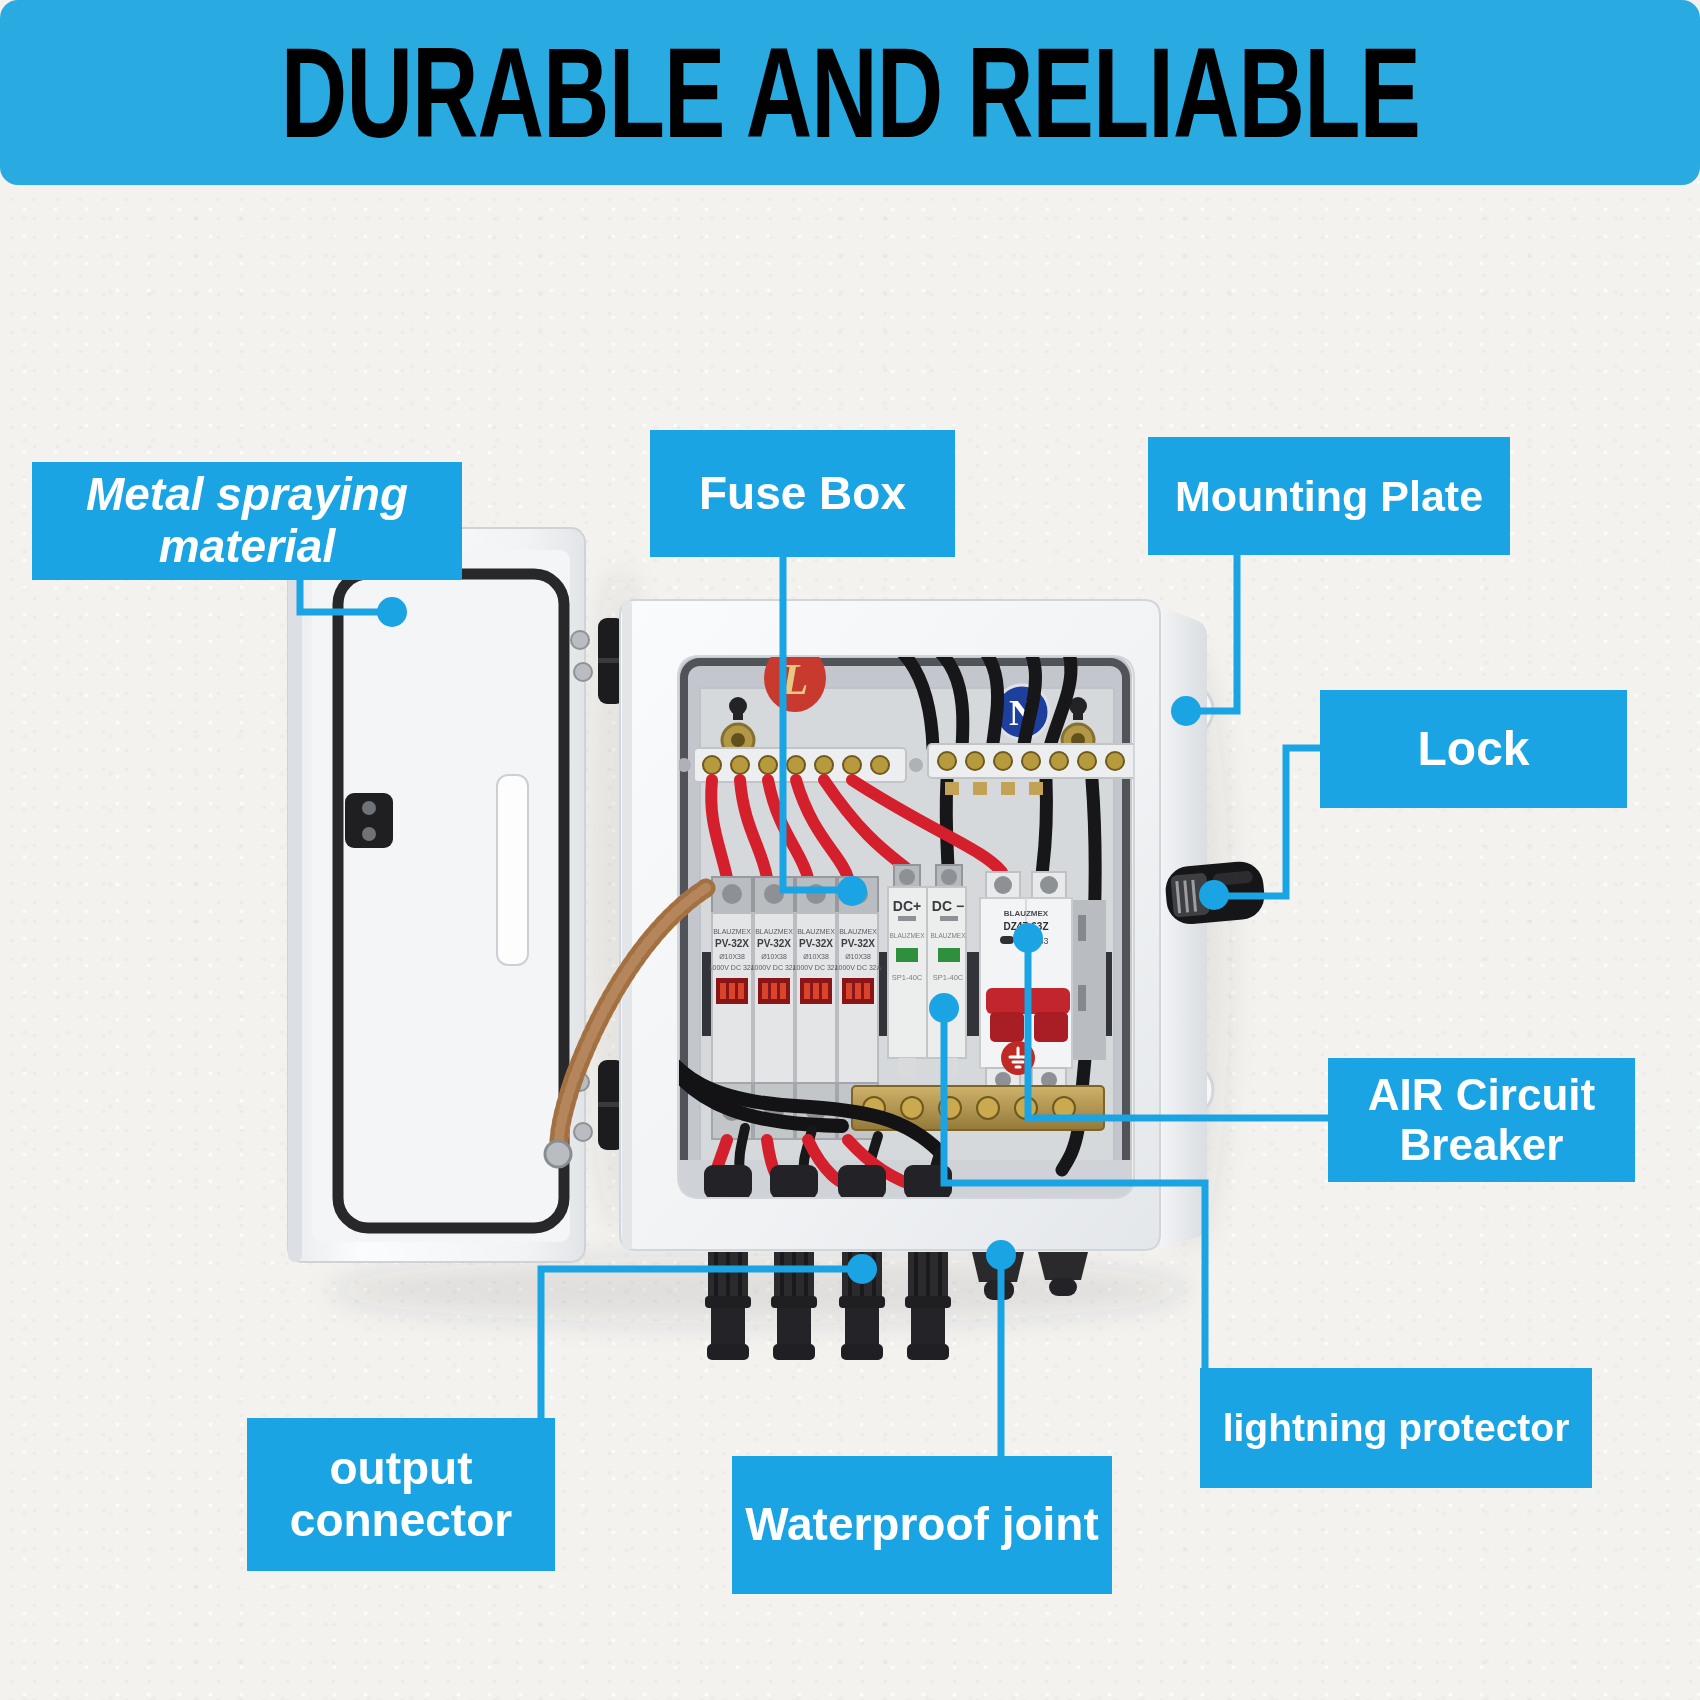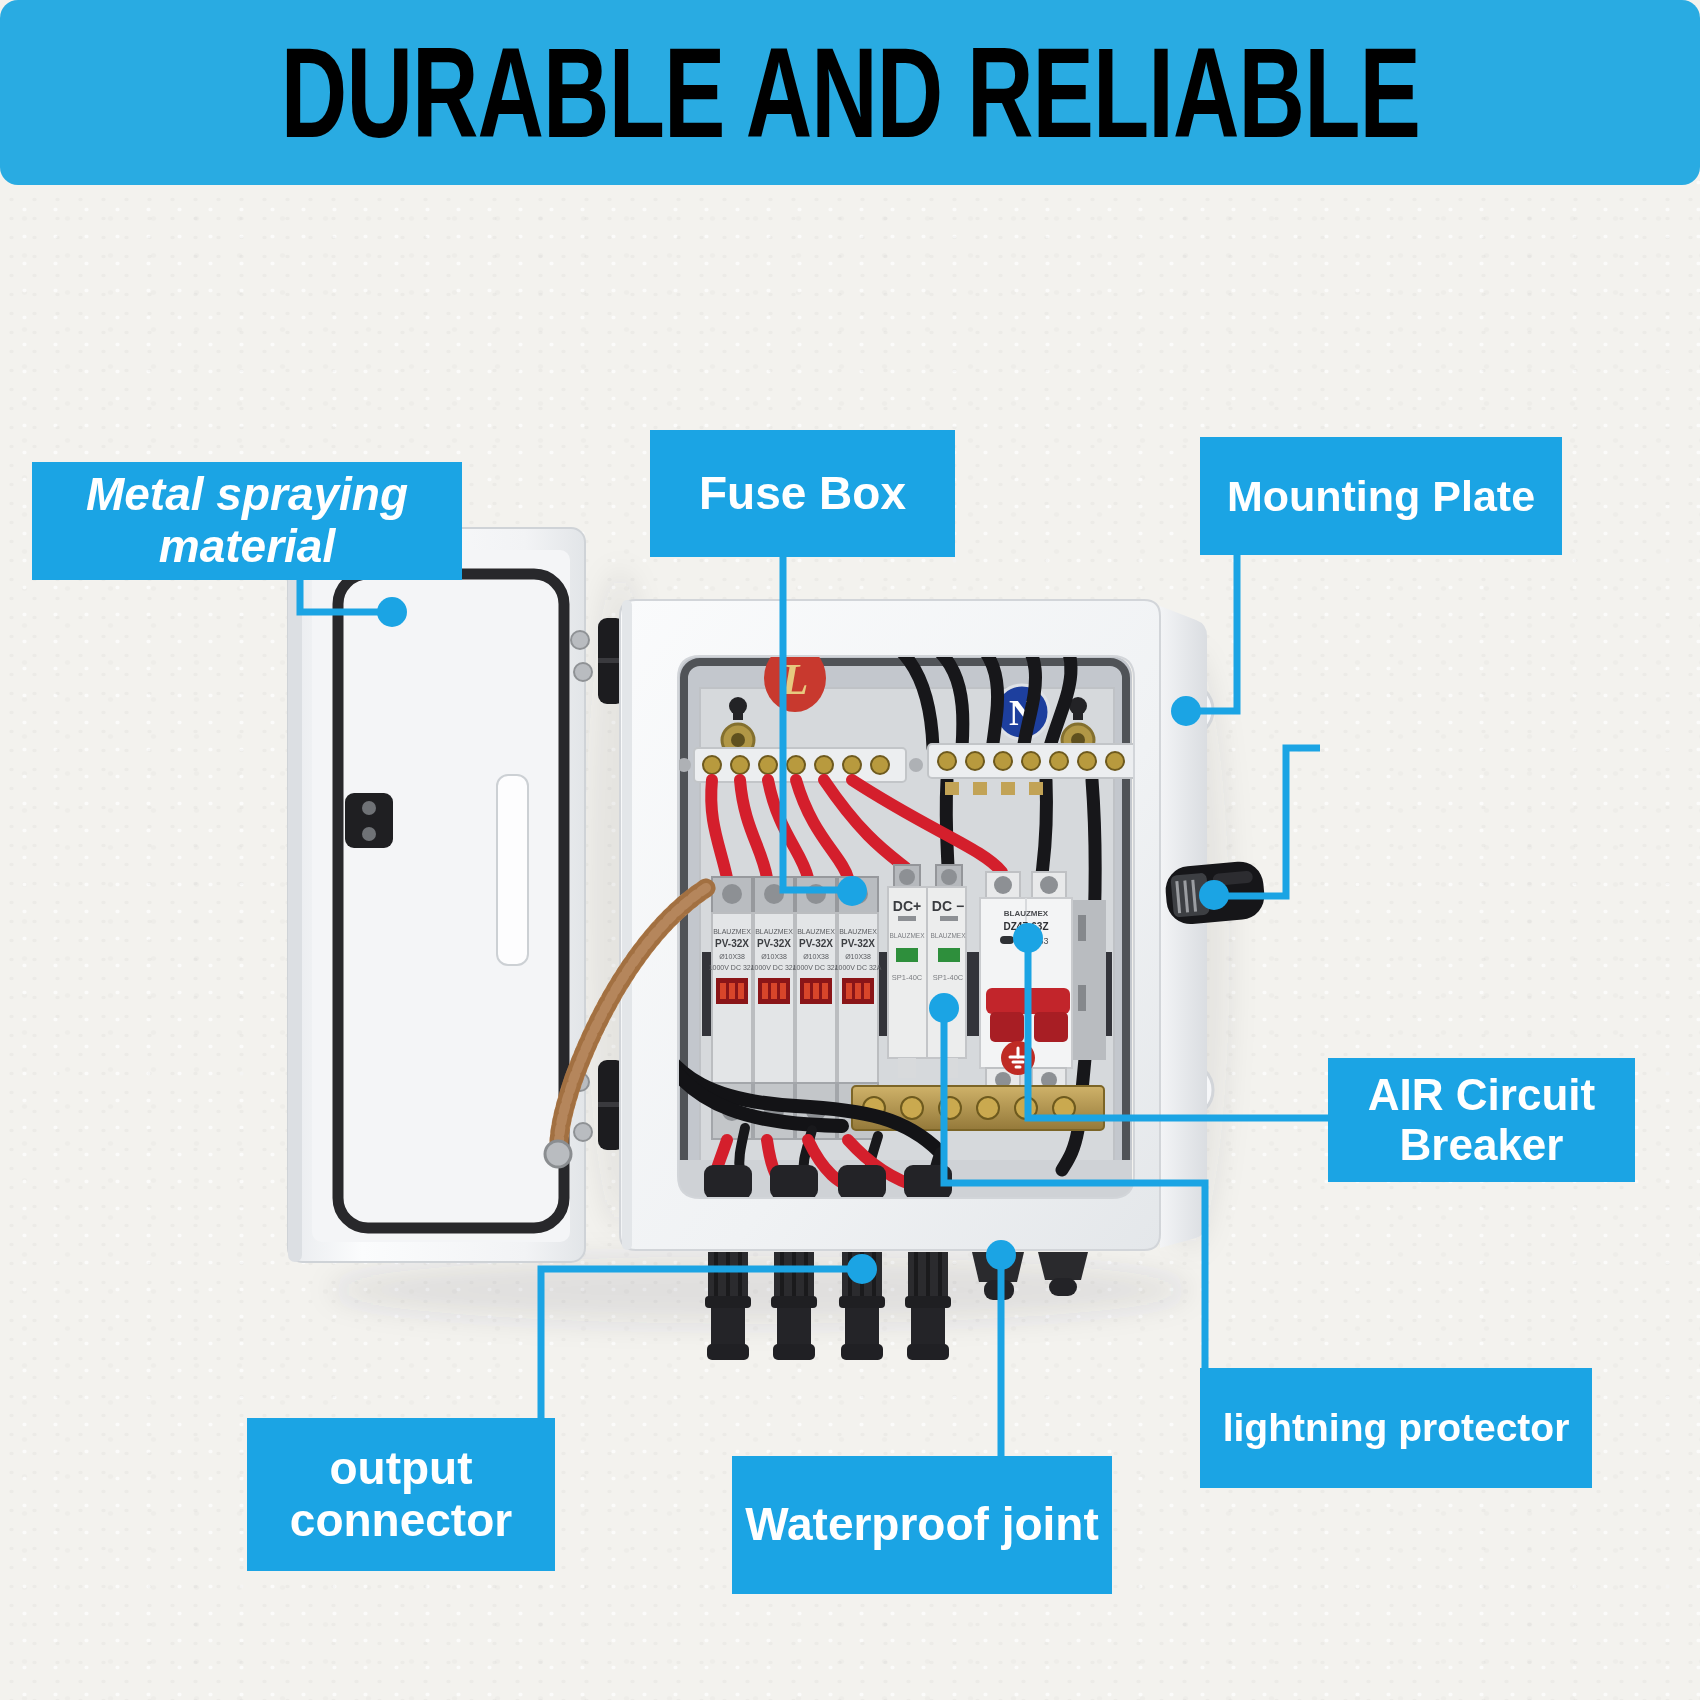--- a/index.html
+++ b/index.html
@@ -14,21 +14,21 @@
     background-position:0 0,9px 7px,3px 15px;}
   .banner{position:absolute;left:0;top:0;width:1700px;height:185px;background:#29abe2;
     display:flex;align-items:center;justify-content:center;border-radius:18px;}
   .banner-title{color:#000;font-weight:bold;font-size:99px;letter-spacing:-1px;white-space:nowrap;
     transform:scale(0.93,1.30);transform-origin:center center;}
   svg.scene{position:absolute;left:0;top:0;width:1700px;height:1700px;}
   .callout{position:absolute;background:#1ba4e4;color:#ffffff;font-weight:bold;text-align:center;
     display:flex;align-items:center;justify-content:center;line-height:1.13;z-index:5;}
   .co-metal{left:32px;top:462px;width:430px;height:118px;font-size:46px;font-style:italic;}
   .co-fuse{left:650px;top:430px;width:305px;height:127px;font-size:46px;}
-  .co-mounting{left:1200px;top:437px;width:362px;height:118px;font-size:43px;}
+  .co-mounting{left:1148px;top:437px;width:362px;height:118px;font-size:43px;}
   .co-lock{left:1320px;top:690px;width:307px;height:118px;font-size:48px;}
   .co-air{left:1328px;top:1058px;width:307px;height:124px;font-size:44px;}
   .co-lightning{left:1188px;top:1368px;width:392px;height:120px;font-size:39px;margin-left:12px;}
   .co-output{left:247px;top:1418px;width:308px;height:153px;font-size:46px;}
   .co-waterproof{left:713px;top:1456px;width:380px;height:138px;font-size:46px;margin-left:19px;}
   .co-inner{padding:0 10px;}
 </style>
 </head>
 <body>
 
@@ -437,20 +437,23 @@
 
   <div class="callout co-metal">
     <div class="co-inner">Metal spraying material</div>
   </div>
   <div class="callout co-fuse">
     <div class="co-inner">Fuse Box</div>
   </div>
   <div class="callout co-mounting">
     <div class="co-inner">Mounting Plate</div>
   </div>
+  <div class="callout co-lock">
+    <div class="co-inner">Lock</div>
+  </div>
   <div class="callout co-air">
     <div class="co-inner">AIR Circuit Breaker</div>
   </div>
   <div class="callout co-lightning">
     <div class="co-inner">lightning protector</div>
   </div>
   <div class="callout co-output">
     <div class="co-inner">output connector</div>
   </div>
   <div class="callout co-waterproof">

